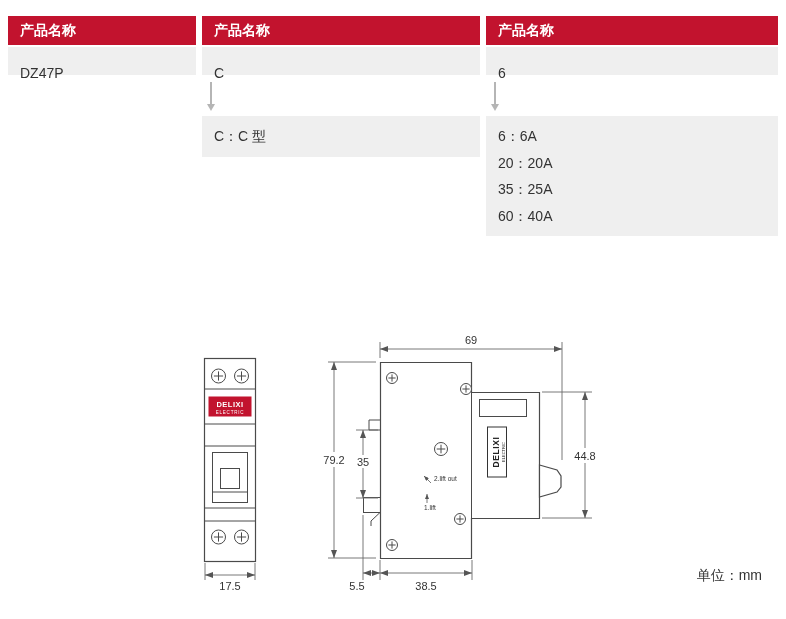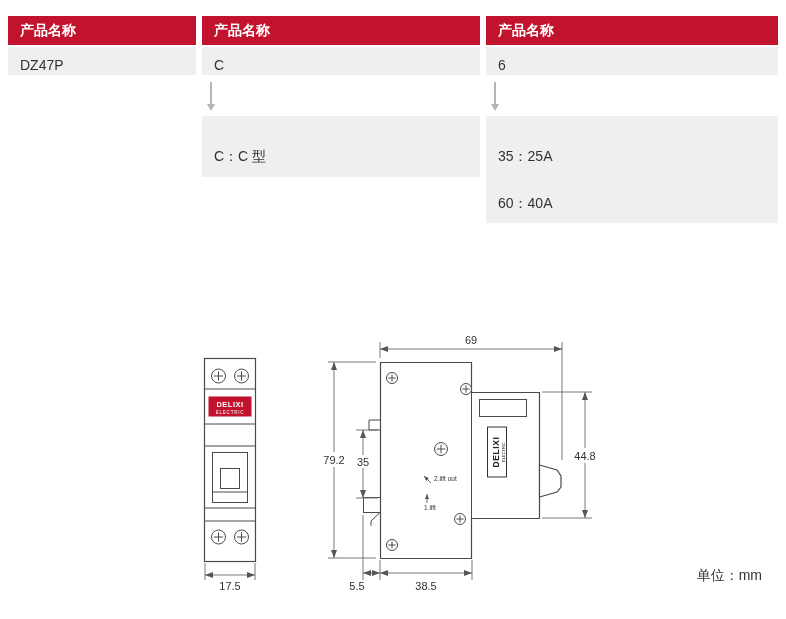--- a/index.html
+++ b/index.html
@@ -5,29 +5,29 @@
   html,body{margin:0;padding:0;}
   body{
     width:786px;height:619px;background:#ffffff;position:relative;overflow:hidden;
     font-family:"Liberation Sans","DejaVu Sans",sans-serif;
   }
   .spec-table{position:absolute;left:8px;top:16px;display:flex;gap:6px;}
   .col{display:flex;flex-direction:column;}
   .c1{width:188px}.c2{width:278px}.c3{width:292px}
   .hdr{background:#c2132e;color:#fff;font-size:14px;font-weight:700;
        padding:0 12px;height:29px;line-height:29px;box-sizing:border-box;width:100%;font-family:Liberation Serif, serif;}
-  .val{background:#efefef;color:#333;font-size:14px;padding:4px 12px;height:28px;
+  .val{background:#efefef;color:#333;font-size:14px;padding:12px 12px;height:28px;
        line-height:28px;margin-top:2px;box-sizing:border-box;width:100%;}
   .arrow{width:2px;height:22px;background:#b5b5b5;margin:7px 0 0 8px;position:relative;}
   .arrow::after{content:"";position:absolute;top:22px;left:-3px;
        border-left:4px solid transparent;border-right:4px solid transparent;
        border-top:7px solid #b5b5b5;}
   .opts{background:#efefef;margin-top:12px;padding:7px 12px;font-size:14px;color:#333;
        box-sizing:border-box;width:100%;}
-  .opts .opt{line-height:26.5px;margin-top:20px;}
+  .opts .opt{line-height:26.5px;}
   svg.drawing{position:absolute;left:0;top:325px;font-family:inherit;}
   .outline{fill:#ffffff;stroke:#4a4a4a;stroke-width:1.2;}
   .thin{stroke:#4a4a4a;stroke-width:1;fill:none;}
   .dim{stroke:#6a6a6a;stroke-width:0.9;fill:none;}
   .dimtxt{fill:#333;font-size:11px;}
   .tiny{fill:#333;font-size:6.5px;}
   .screw circle{fill:#fff;stroke:#4a4a4a;stroke-width:1;}
   .screw line{stroke:#4a4a4a;stroke-width:1;}
 </style>
 </head>
@@ -44,20 +44,22 @@
     <div class="arrow"></div>
     <div class="opts">
       <div class="opt">C：C 型</div>
     </div>
   </div>
   <div class="col c3">
     <div class="hdr">产品名称</div>
     <div class="val">6</div>
     <div class="arrow"></div>
     <div class="opts">
+      <div class="opt">6：6A</div>
+      <div class="opt">20：20A</div>
       <div class="opt">35：25A</div>
       <div class="opt">60：40A</div>
     </div>
   </div>
 </div>
 
 <svg class="drawing" width="786" height="294" viewBox="0 325 786 294" xmlns="http://www.w3.org/2000/svg">
   <defs>
     <marker id="ae" markerWidth="9" markerHeight="6" refX="8" refY="3" orient="auto" markerUnits="userSpaceOnUse">
       <path d="M0,0 L8,3 L0,6 Z" fill="#555"></path>

